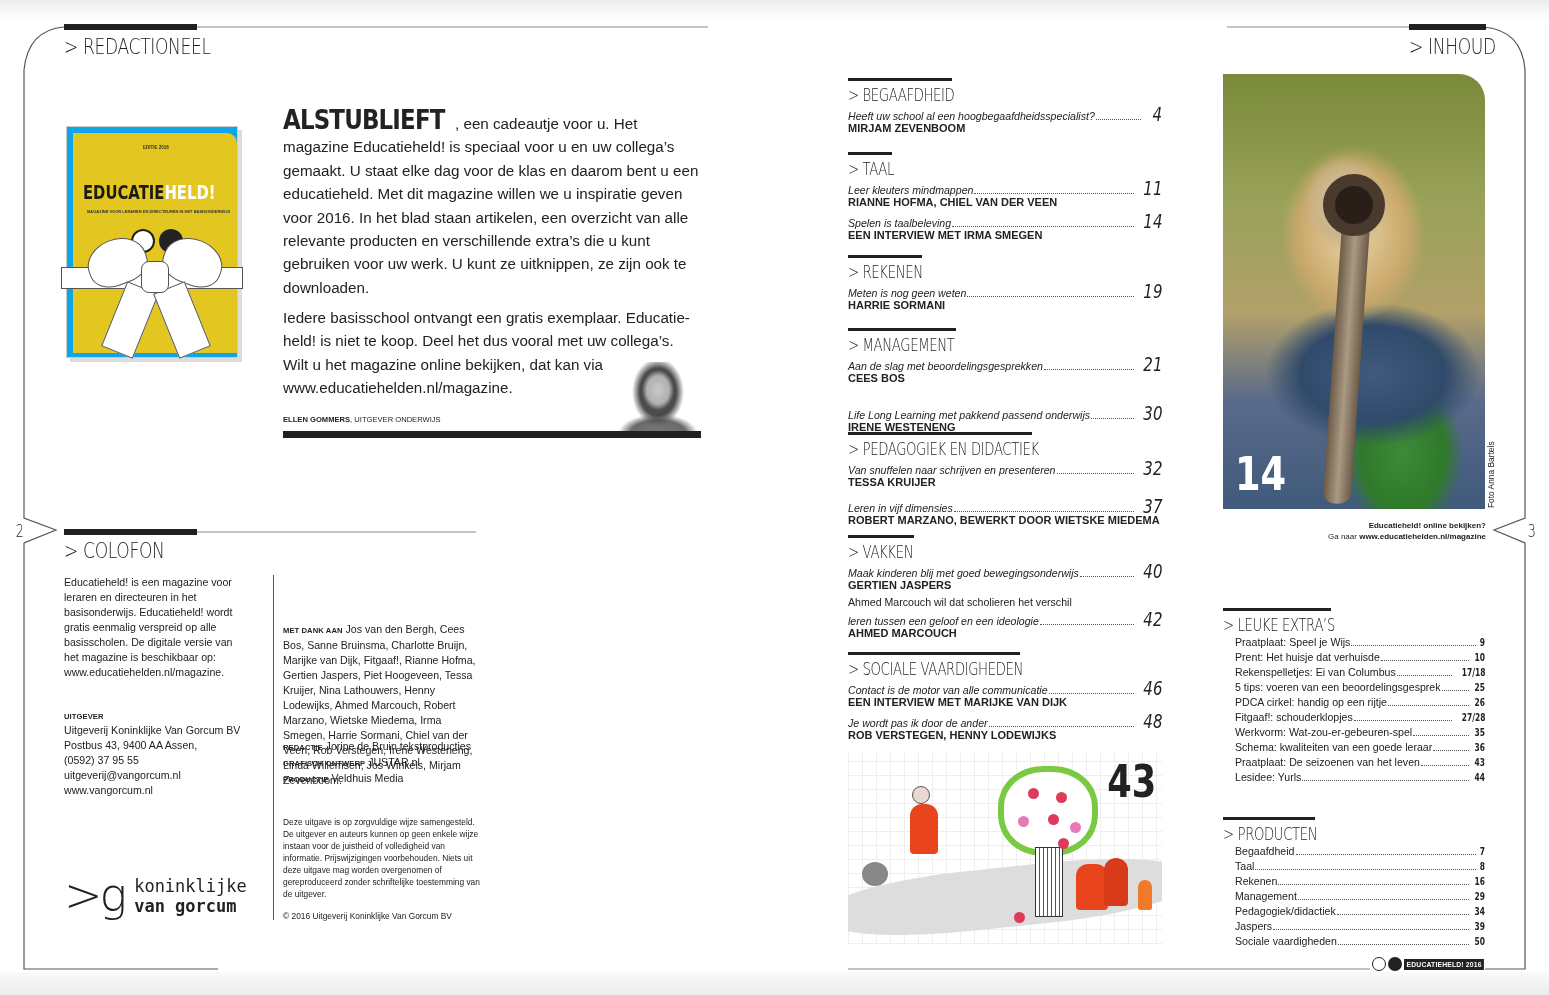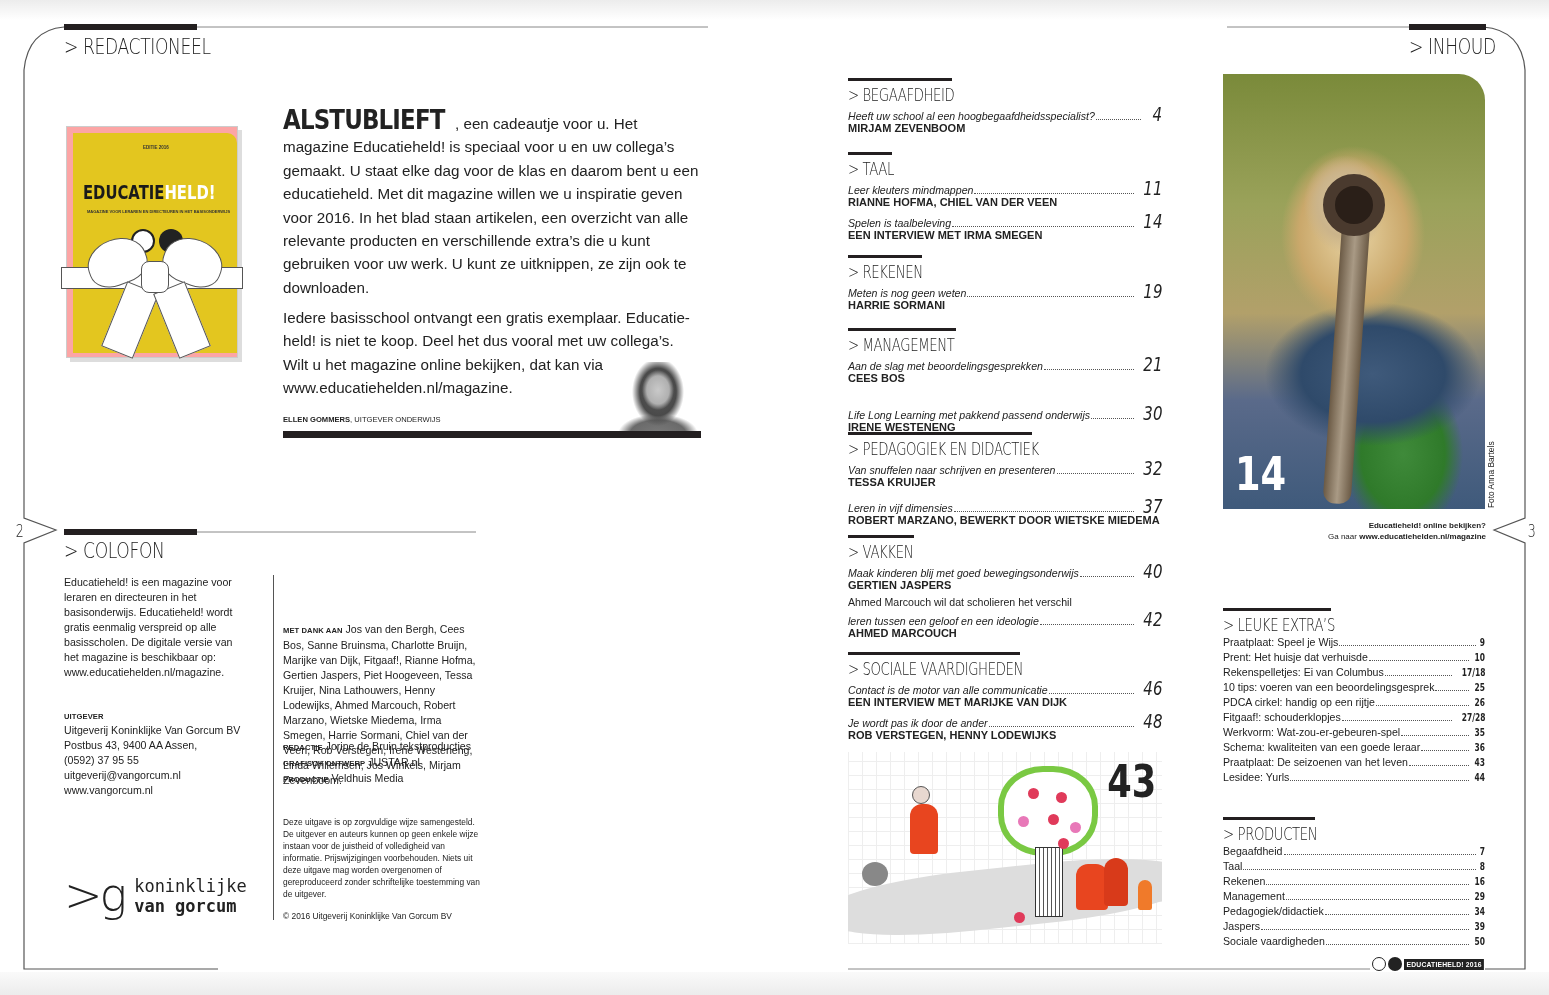--- a/index.html
+++ b/index.html
@@ -26,21 +26,21 @@
   
   .toc-sect { position: absolute; left: 848px; }
   .toc-entry { position: relative; width: 314px; }
   .toc-title-row { display: flex; align-items: flex-end; font-size: 10.6px; line-height: 14px; font-style: italic; }
   .toc-title-row .t { white-space: nowrap; }
   .toc-title-row .dots { flex: 1; border-bottom: 1px dotted #555; margin: 0 3px 3px 1px; }
   .toc-title-row .n { font-family: "DejaVu Sans", sans-serif; font-weight: 200; font-size: 20px; line-height: 18px; transform: scaleX(0.75); transform-origin: right; color: #222; min-width: 18px; text-align: right; }
   .toc-author { font-size: 11px; font-weight: bold; line-height: 10px; text-transform: uppercase; }
 
   .list-entry { display: flex; align-items: flex-end; font-size: 10.6px; line-height: 15px; width: 262px; }
-  .list-entry .t { white-space: nowrap; }
+  .list-entry .t { white-space: nowrap; margin-left: 12px; }
   .list-entry .dots { flex: 1; border-bottom: 1px dotted #555; margin: 0 2px 4px 1px; }
   .list-entry .n { font-family: "DejaVu Sans", sans-serif; font-weight: bold; font-size: 10px; transform: scaleX(0.75); transform-origin: right; white-space: nowrap; }
 
   .photo { position: absolute; left: 1223px; top: 74px; width: 262px; height: 435px; border-top-right-radius: 26px; overflow: hidden;
     background:
       radial-gradient(ellipse 55px 65px at 122px 130px, #d9c7a6 0%, #cbb48a 50%, transparent 75%),
       radial-gradient(ellipse 90px 110px at 130px 160px, #e8d4a4 0%, #caa86b 60%, transparent 80%),
       radial-gradient(ellipse 120px 80px at 150px 300px, #3f5a7b 0%, #2f4a6a 60%, transparent 90%),
       radial-gradient(ellipse 60px 80px at 180px 380px, #3f8a3a 0%, #2f7a2a 70%, transparent 100%),
       linear-gradient(180deg, #7a8a3a 0%, #9aa25a 30%, #b2a06a 55%, #5a6a8a 75%, #3f5a7b 100%);
@@ -52,21 +52,21 @@
   .illustration { position: absolute; left: 848px; top: 752px; width: 314px; height: 192px; background:
      repeating-linear-gradient(0deg, #eee 0 1px, transparent 1px 14px),
      repeating-linear-gradient(90deg, #eee 0 1px, transparent 1px 14px), #fff; overflow: hidden; }
   .illustration .road { position: absolute; left: -20px; top: 115px; width: 360px; height: 60px; background: #ddd; border-radius: 40%; transform: rotate(-6deg); }
   .illustration .tree-top { position: absolute; left: 150px; top: 14px; width: 100px; height: 90px; border-radius: 45%; border: 6px solid #7ac943; background: #fff; }
   .illustration .trunk { position: absolute; left: 187px; top: 95px; width: 28px; height: 70px; background: repeating-linear-gradient(90deg, #fff 0 3px, #555 3px 4px); border: 1px solid #333; }
   .illustration .apple { position: absolute; width: 11px; height: 11px; border-radius: 50%; background: #e03a5a; }
   .illustration .person { position: absolute; background: #e8451f; border-radius: 12px 12px 4px 4px; }
   .illustration .num43 { position: absolute; right: 6px; top: 4px; font-family: "DejaVu Sans", sans-serif; font-weight: bold; font-size: 44px; color: #222; transform: scaleX(0.8); transform-origin: right; }
 
-  .cover { position: absolute; left: 66px; top: 126px; width: 172px; height: 232px; background: #fca5a5; border: 1px solid #ccc; box-shadow: 4px 4px 0 #ddd; }
+  .cover { position: absolute; left: 66px; top: 126px; width: 172px; height: 232px; background: #0ea5e9; border: 1px solid #ccc; box-shadow: 4px 4px 0 #ddd; }
   .cover .inner { position: absolute; left: 6px; top: 6px; width: 164px; height: 220px; background: #e3c61f; border-top-right-radius: 10px; }
   .cover .logo { position: absolute; left: 10px; top: 48px; font-family: "DejaVu Sans", sans-serif; font-weight: bold; font-size: 19px; color: #1a1a1a; transform: scaleX(0.78); transform-origin: left; white-space: nowrap; }
   .cover .logo span { color: #fff; }
   .cover .sub { position: absolute; left: 14px; top: 76px; font-size: 4px; font-weight: bold; color: #333; white-space: nowrap; }
   .cover .edition { position: absolute; left: 70px; top: 12px; font-size: 4.5px; font-weight: bold; color: #333; }
   .cover .head { position: absolute; width: 24px; height: 24px; border-radius: 50%; top: 96px; }
   .cover .ribbon-h { position: absolute; left: -6px; top: 140px; width: 182px; height: 22px; background: #fff; border: 1px solid #555; }
   .cover .bow-l, .cover .bow-r { position: absolute; top: 112px; width: 60px; height: 46px; background: #fff; border: 1px solid #555; border-radius: 50% 50% 40% 40%; }
   .cover .tail-l, .cover .tail-r { position: absolute; top: 158px; width: 34px; height: 70px; background: #fff; border: 1px solid #555; }
   .cover .knot { position: absolute; left: 74px; top: 134px; width: 28px; height: 32px; background: #fff; border: 1px solid #555; border-radius: 8px; }
@@ -356,21 +356,21 @@
         <span class="t">Prent: Het huisje dat verhuisde</span>
         <span class="dots"></span>
         <span class="n">10</span>
       </div>
     <div class="list-entry">
         <span class="t">Rekenspelletjes: Ei van Columbus</span>
         <span class="dots"></span>
         <span class="n">17/18</span>
       </div>
     <div class="list-entry">
-        <span class="t">10 tips: voeren van een beoordelingsgesprek</span>
+        <span class="t">5 tips: voeren van een beoordelingsgesprek</span>
         <span class="dots"></span>
         <span class="n">25</span>
       </div>
     <div class="list-entry">
         <span class="t">PDCA cirkel: handig op een rijtje</span>
         <span class="dots"></span>
         <span class="n">26</span>
       </div>
     <div class="list-entry">
         <span class="t">Fitgaaf!: schouderklopjes</span>

